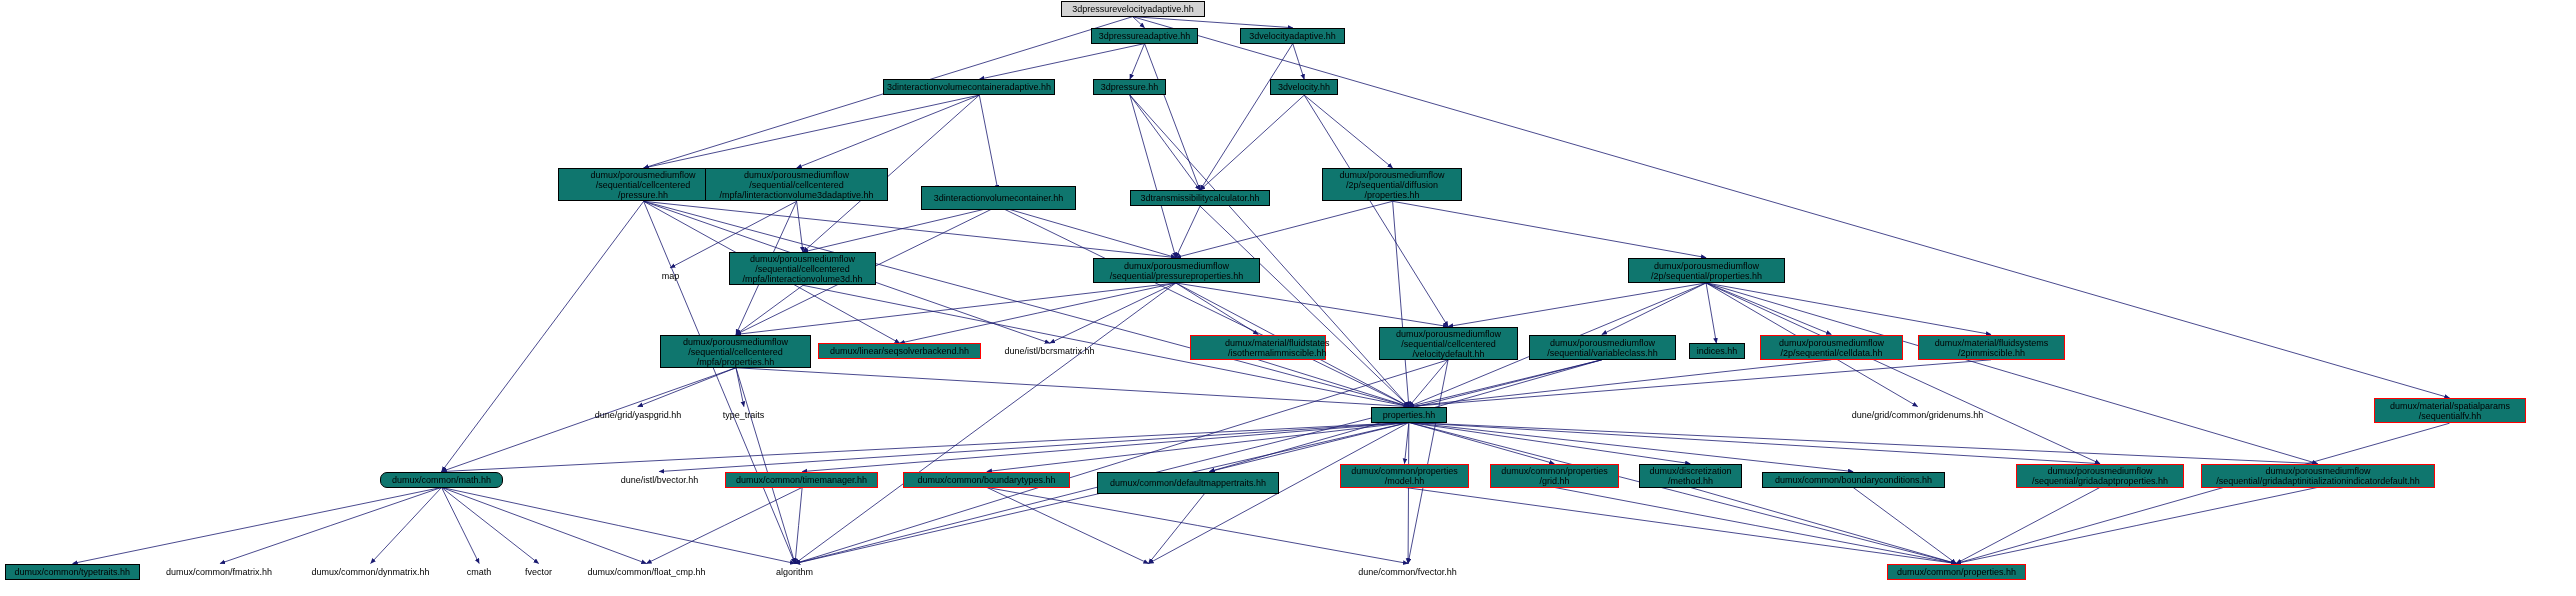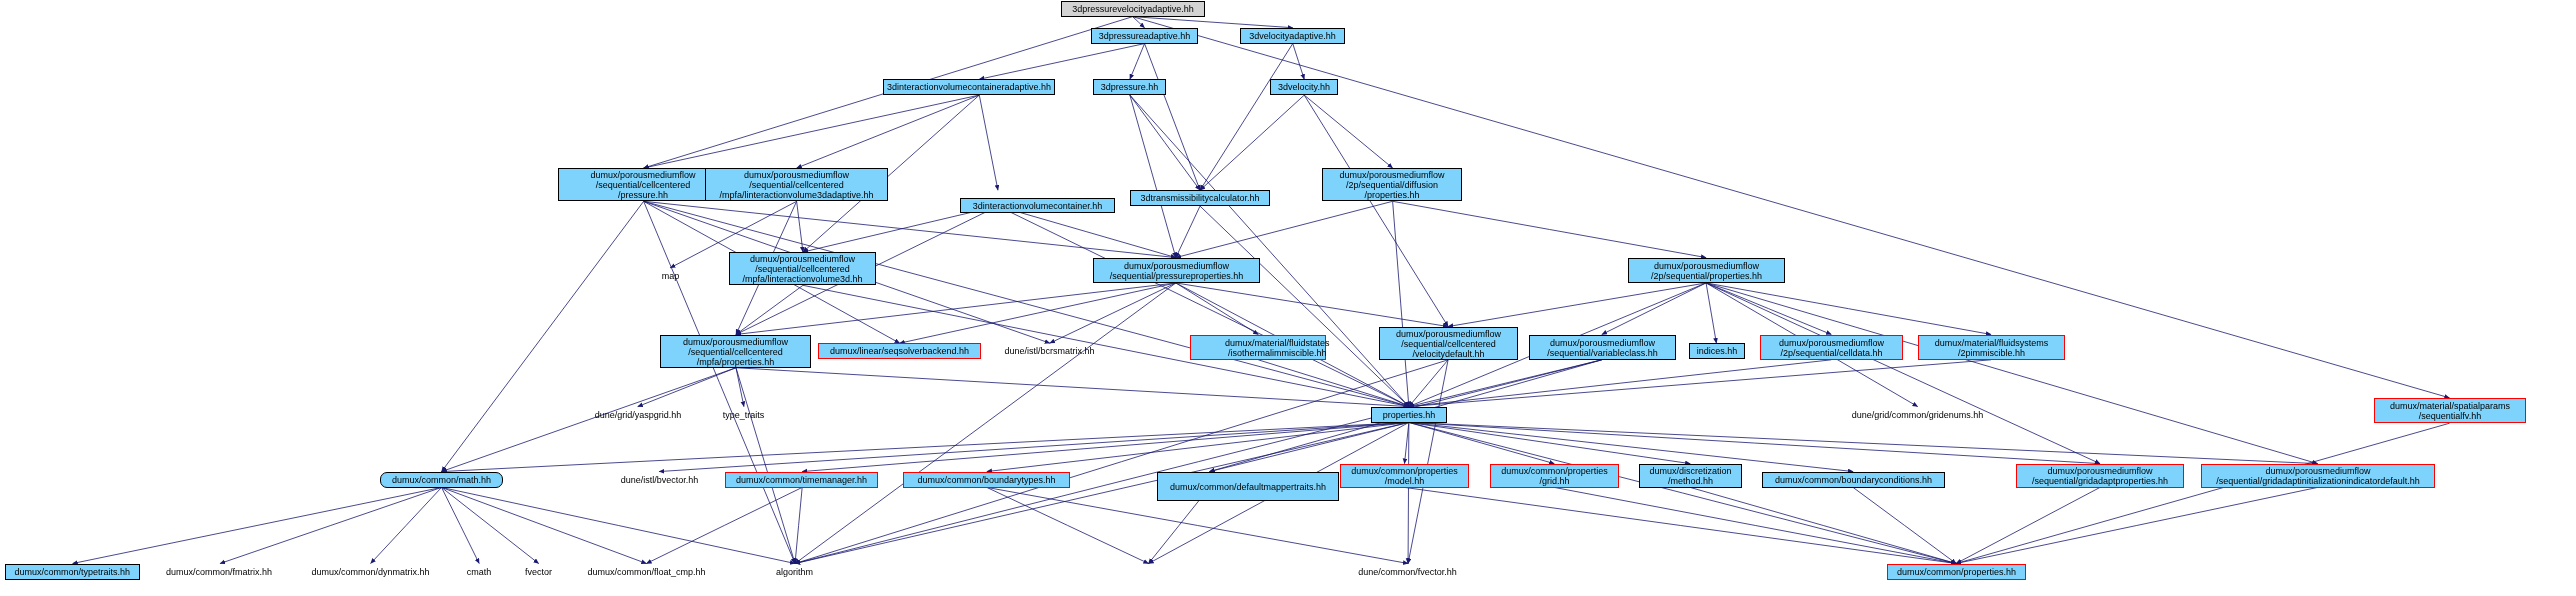--- a/index.html
+++ b/index.html
@@ -1,19 +1,19 @@
 <!DOCTYPE html>
 <html style="font-size:12.7px"><head>
 <meta charset="utf-8">
 <style>
   html,body{margin:0;padding:0;background:#ffffff;}
   body{width:2576px;height:596px;font-family:"Liberation Sans",sans-serif;overflow:hidden;}
   #stage{position:relative;width:2576px;height:596px;}
   svg.edges{position:absolute;left:0;top:0;width:2576px;height:596px;pointer-events:none;}
-  .node{position:absolute;box-sizing:border-box;border:0.8px solid #000000;background:#7dd3fc;
+  .node{position:absolute;box-sizing:border-box;border:0.8px solid #000000;background:#0f766e;
         display:flex;align-items:center;justify-content:center;text-align:center;
         font-size:9px;line-height:10px;color:#000000;white-space:pre-line;padding:0.8px 1.6px;}
   .node.red{border-color:#ff0000;}
   .node.gray{background:#d3d3d3;border-color:#000000;}
   .node.plain{border:none;background:transparent;}
 </style>
 </head>
 <body>
 
 <div id="stage">
@@ -135,21 +135,21 @@
       <div class="node" style="left: 1240px; top: 28px; width: 105px; height: 16px;">3dvelocityadaptive.hh</div>
       <div class="node" style="left: 883px; top: 79px; width: 172px; height: 16px;">3dinteractionvolumecontaineradaptive.hh</div>
       <div class="node" style="left: 1093px; top: 79px; width: 73px; height: 16px;">3dpressure.hh</div>
       <div class="node" style="left: 1270px; top: 79px; width: 68px; height: 16px;">3dvelocity.hh</div>
       <div class="node" style="left: 558px; top: 168px; width: 170px; height: 33px;">dumux/porousmediumflow
 /sequential/cellcentered
 /pressure.hh</div>
       <div class="node" style="left: 705px; top: 168px; width: 183px; height: 33px;">dumux/porousmediumflow
 /sequential/cellcentered
 /mpfa/linteractionvolume3dadaptive.hh</div>
-      <div class="node" style="left: 921px; top: 198px; width: 155px; height: 15px; margin-left: 39px;">3dinteractionvolumecontainer.hh</div>
+      <div class="node" style="left: 921px; top: 186px; width: 155px; height: 24px;">3dinteractionvolumecontainer.hh</div>
       <div class="node" style="left: 1130px; top: 190px; width: 140px; height: 16px;">3dtransmissibilitycalculator.hh</div>
       <div class="node" style="left: 1322px; top: 168px; width: 140px; height: 33px;">dumux/porousmediumflow
 /2p/sequential/diffusion
 /properties.hh</div>
       <div class="node plain" style="left: 653px; top: 268px; width: 35px; height: 16px;">map</div>
       <div class="node" style="left: 729px; top: 252px; width: 147px; height: 33px;">dumux/porousmediumflow
 /sequential/cellcentered
 /mpfa/linteractionvolume3d.hh</div>
       <div class="node" style="left: 1093px; top: 258px; width: 167px; height: 25px;">dumux/porousmediumflow
 /sequential/pressureproperties.hh</div>
@@ -175,21 +175,21 @@
       <div class="node plain" style="left: 584px; top: 407px; width: 108px; height: 16px;">dune/grid/yaspgrid.hh</div>
       <div class="node plain" style="left: 712px; top: 407px; width: 63px; height: 16px;">type_traits</div>
       <div class="node plain" style="left: 1840px; top: 407px; width: 155px; height: 16px;">dune/grid/common/gridenums.hh</div>
       <div class="node red" style="left: 2374px; top: 398px; width: 152px; height: 25px;">dumux/material/spatialparams
 /sequentialfv.hh</div>
       <div class="node" style="left: 1371px; top: 407px; width: 76px; height: 16px;">properties.hh</div>
       <div class="node" style="left: 380px; top: 472px; width: 123px; height: 16px; border-radius: 7px;">dumux/common/math.hh</div>
       <div class="node plain" style="left: 611px; top: 472px; width: 97px; height: 16px;">dune/istl/bvector.hh</div>
       <div class="node red" style="left: 725px; top: 472px; width: 153px; height: 16px;">dumux/common/timemanager.hh</div>
       <div class="node red" style="left: 903px; top: 472px; width: 167px; height: 16px;">dumux/common/boundarytypes.hh</div>
-      <div class="node" style="left: 1157px; top: 472px; width: 182px; height: 29px;">dumux/common/defaultmappertraits.hh</div>
+      <div class="node" style="left: 1097px; top: 472px; width: 182px; height: 22px;">dumux/common/defaultmappertraits.hh</div>
       <div class="node red" style="left: 1340px; top: 464px; width: 129px; height: 24px;">dumux/common/properties
 /model.hh</div>
       <div class="node red" style="left: 1490px; top: 464px; width: 129px; height: 24px;">dumux/common/properties
 /grid.hh</div>
       <div class="node" style="left: 1639px; top: 464px; width: 103px; height: 24px;">dumux/discretization
 /method.hh</div>
       <div class="node" style="left: 1762px; top: 472px; width: 183px; height: 16px;">dumux/common/boundaryconditions.hh</div>
       <div class="node red" style="left: 2016px; top: 464px; width: 168px; height: 24px;">dumux/porousmediumflow
 /sequential/gridadaptproperties.hh</div>
       <div class="node red" style="left: 2201px; top: 464px; width: 234px; height: 24px;">dumux/porousmediumflow

